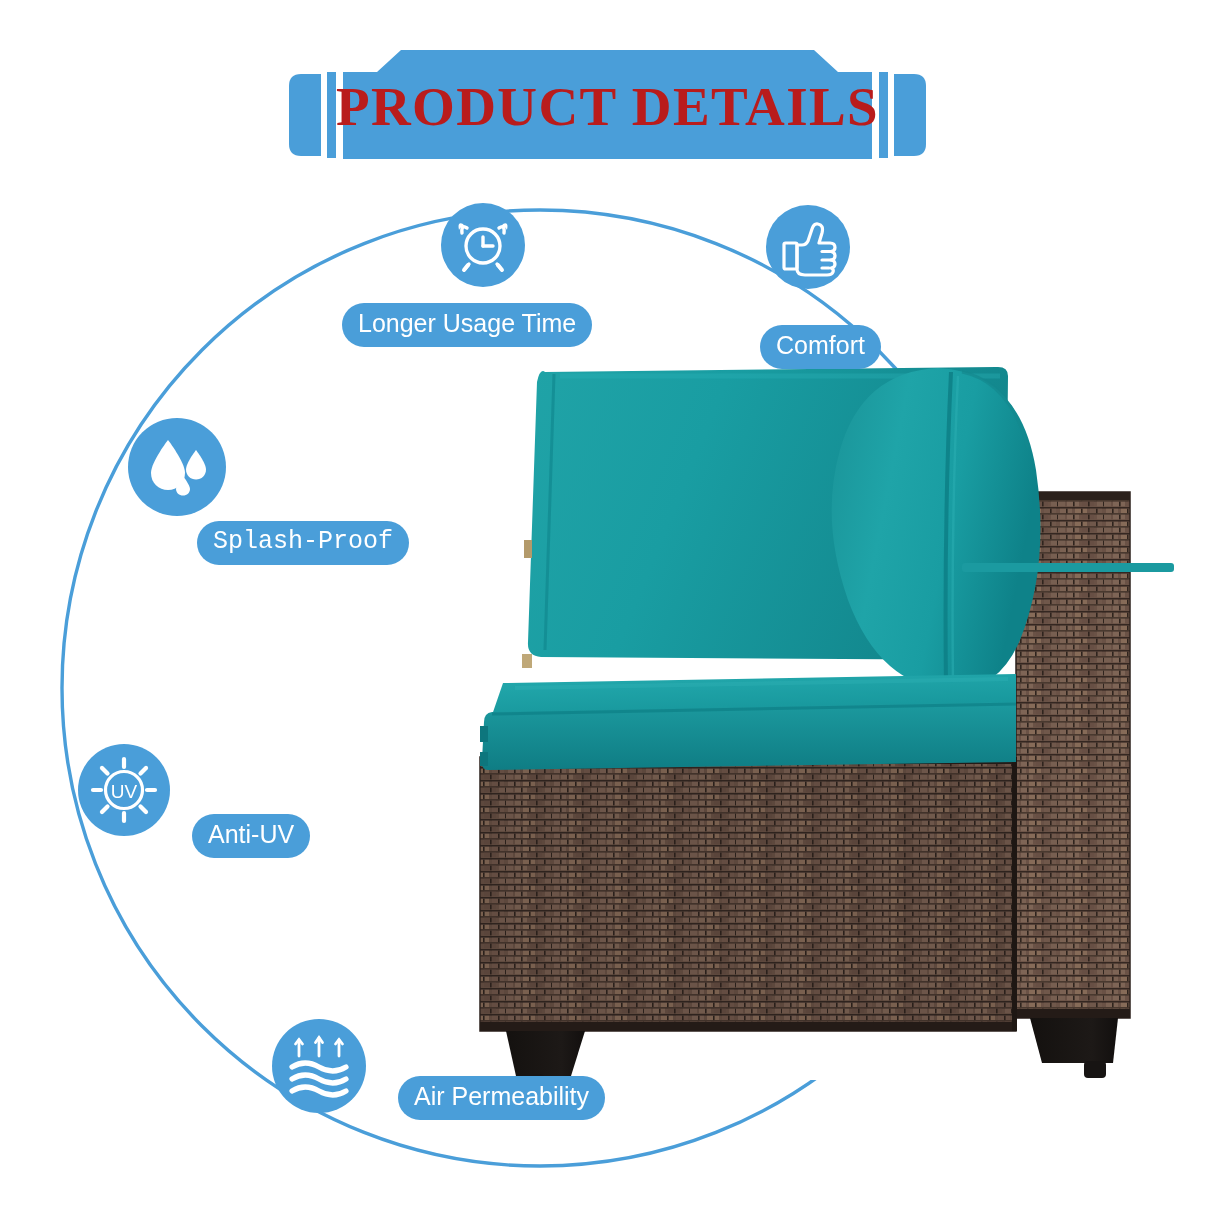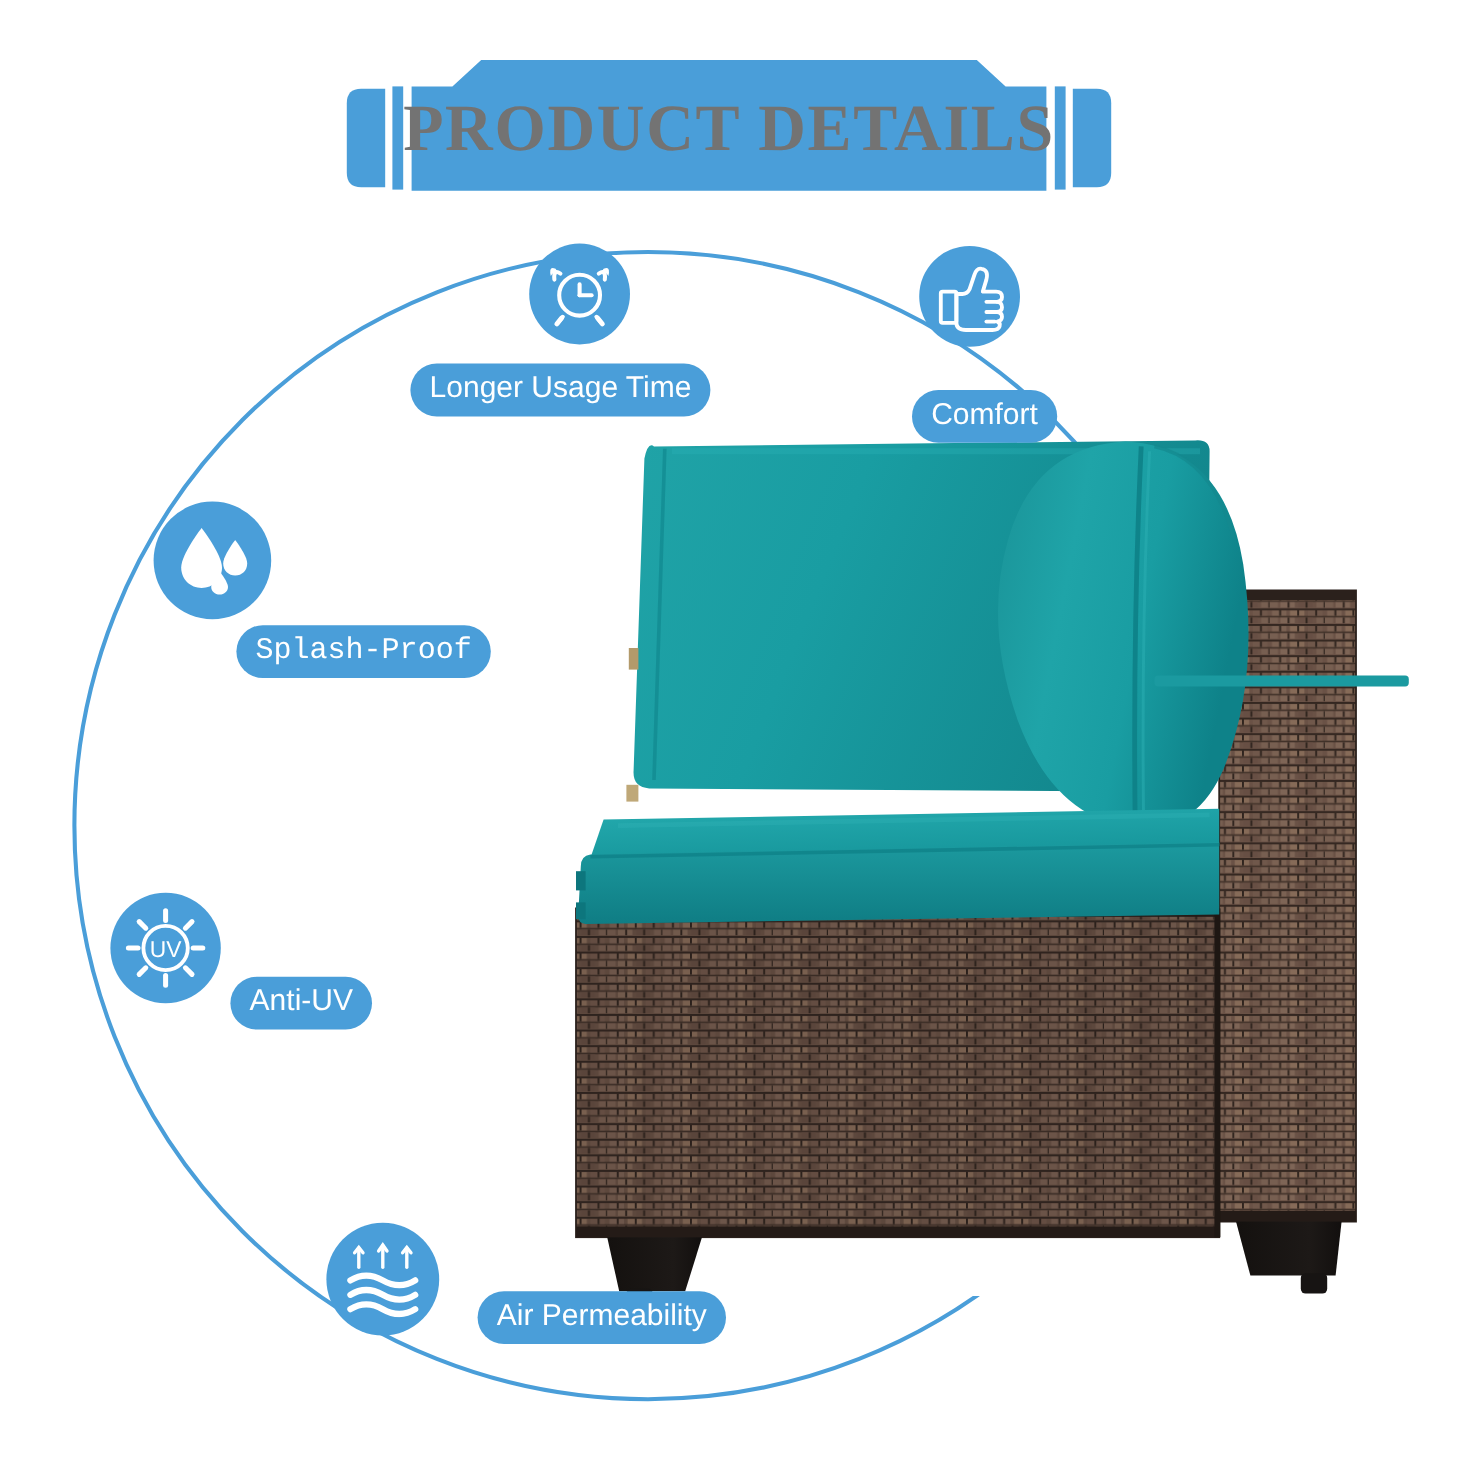--- a/index.html
+++ b/index.html
@@ -14,21 +14,21 @@
   #stage { position:absolute; inset:0; width:1214px; height:1214px; }
 
   
   .banner-wrap{
     position:absolute; left:281px; top:46px; width:653px; height:122px;
   }
   .banner-svg{ position:absolute; left:0; top:0; }
   .banner-title{
     position:absolute; left:0; top:0; width:653px; height:122px;
     display:flex; align-items:center; justify-content:center;
-    color:#737373;
+    color:#b91c1c;
     font-family:"Liberation Serif", serif;
     font-weight:700;
     font-size:55px;
     letter-spacing:1.4px;
     line-height:1;
     white-space:nowrap;
     padding-bottom:2px;
   }
 
   
@@ -324,21 +324,21 @@
         <path d="M41 44
                  C41 44 34 53 34 57
                  C34 60.8 37.1 63.5 41 63.5
                  C44.9 63.5 48 60.8 48 57
                  C48 53 41 44 41 44 Z"></path>
       </g>
     </svg>
   </div>
   <div class="feat-label" style="left:197px;top:521px;font-family:Liberation Mono, monospace;">Splash-Proof</div>
 
-  <div class="feat-icon" style="left:92px;top:744px;width:92px;height:92px;">
+  <div class="feat-icon" style="left:78px;top:744px;width:92px;height:92px;">
     <svg width="76" height="76" viewBox="0 0 76 76">
       <g stroke="#ffffff" stroke-width="4.2" stroke-linecap="round">
         <path d="M38 7 L38 15"></path>
         <path d="M38 61 L38 69"></path>
         <path d="M7 38 L15 38"></path>
         <path d="M61 38 L69 38"></path>
         <path d="M16 16 L21.5 21.5"></path>
         <path d="M54.5 54.5 L60 60"></path>
         <path d="M16 60 L21.5 54.5"></path>
         <path d="M54.5 21.5 L60 16"></path>

